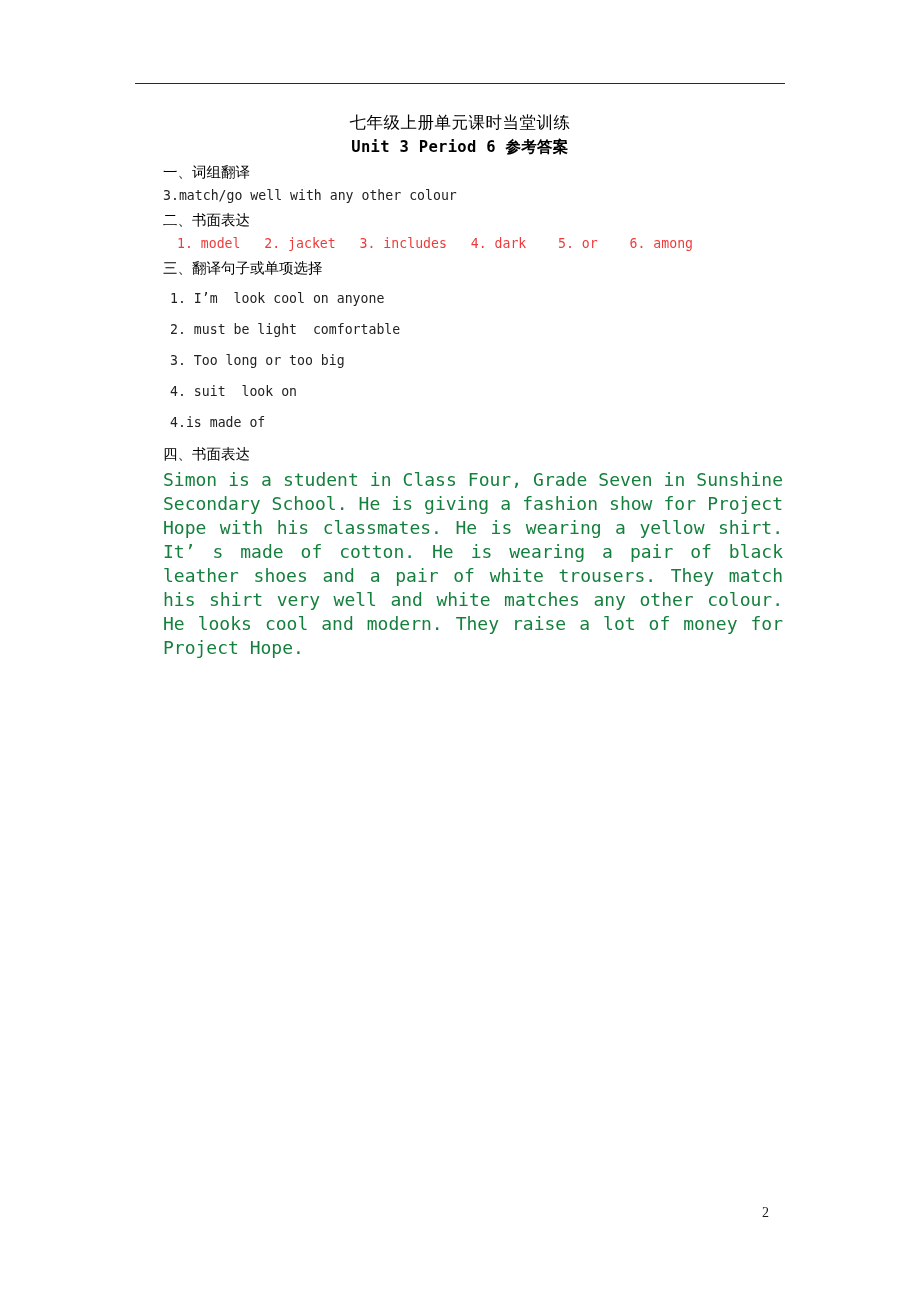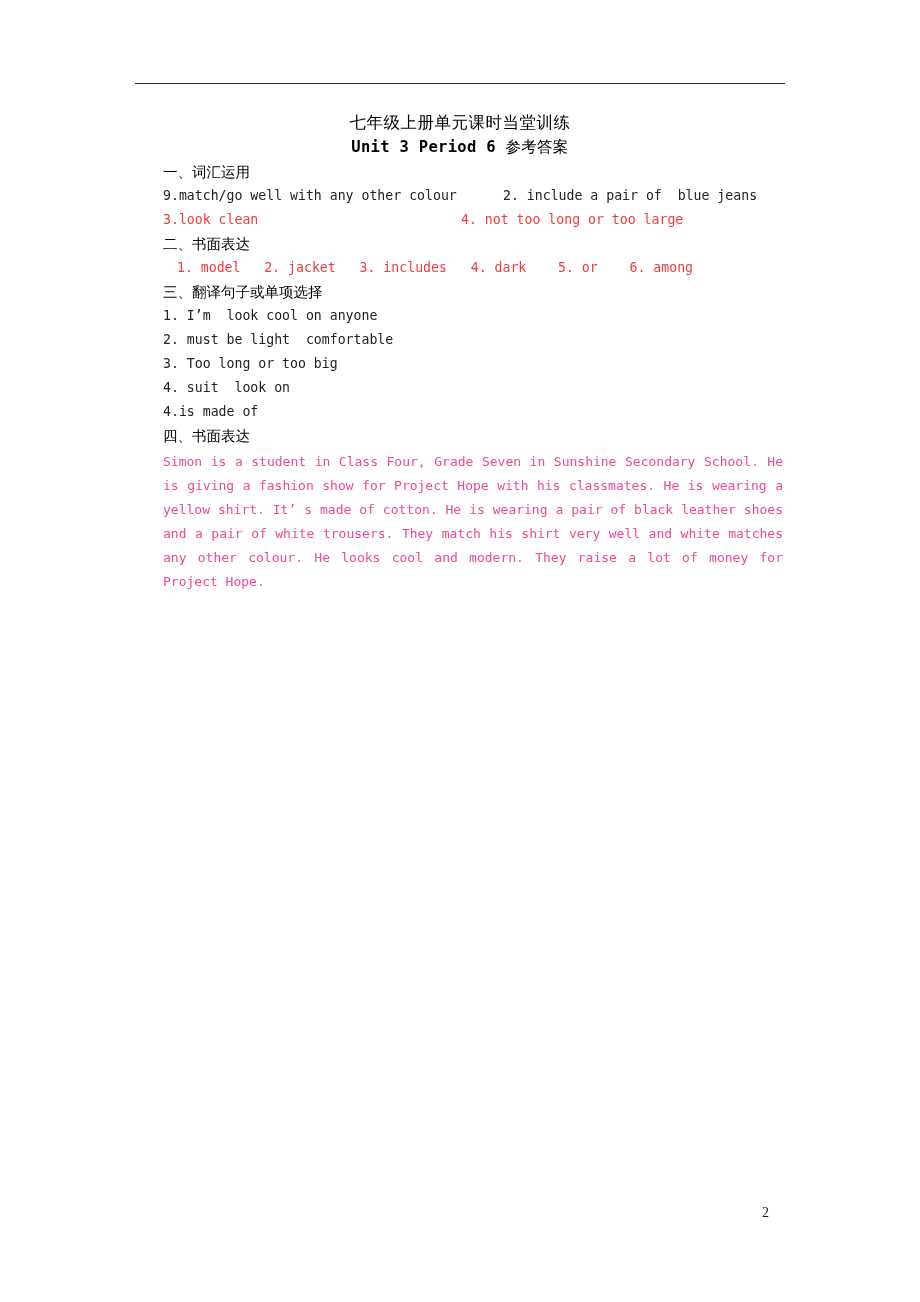--- a/index.html
+++ b/index.html
@@ -49,21 +49,21 @@
     width: 920px;
     text-align: center;
     font-family: "DejaVu Sans Mono", "Liberation Mono", monospace;
     font-size: 15.5px;
     font-weight: bold;
     letter-spacing: 0.3px;
     color: #000;
   }
   .title-en .cn-part {
     font-family: "DejaVu Serif", "Liberation Serif", serif;
-    font-weight: normal;
+    font-weight: bold;
   }
 
   
   .body-block {
     position: absolute;
     left: 163px;
     top: 160px;
     width: 622px;
   }
 
@@ -109,33 +109,33 @@
     margin: 0;
     color: #ef3b3b;
     white-space: pre;
     padding-left: 6px;
   }
 
   .simple-line {
     font-family: "DejaVu Sans Mono", "Liberation Mono", monospace;
     font-size: 13.2px;
     line-height: 24px;
-    margin: 0;
+    margin: 7px;
     color: #222;
     white-space: pre;
   }
 
   
   .essay {
     margin: 0;
     padding-top: 2px;
     font-family: "DejaVu Sans Mono", "Liberation Mono", monospace;
-    font-size: 13px;
+    font-size: 18px;
     line-height: 24px;
-    color: #ec4899;
+    color: #15803d;
     text-align: justify;
     text-justify: inter-word;
     width: 620px;
   }
 
   
   .page-number {
     position: absolute;
     left: 762px;
     top: 1205px;
@@ -152,31 +152,26 @@
   <div class="header-rule"></div>
 
   <div class="title-cn">七年级上册单元课时当堂训练</div>
 
   <div class="title-en">
     <span>Unit 3 Period 6 </span><span class="cn-part">参考答案</span>
   </div>
 
   <div class="body-block">
 
-    <p class="sec-head">一、词汇运用</p>
+    <p class="sec-head">一、词组翻译</p>
 
     <div class="ans-line">
-      <span class="col-a blk" style="left:0px;">9.match/go well with any other colour</span>
-      <span class="col-b blk" style="left:340px;">2. include a pair of  blue jeans</span>
+      <span class="col-a blk" style="left:0px;">3.match/go well with any other colour</span>
     </div>
 
-    <div class="ans-line">
-      <span class="col-a red" style="left:0px;">3.look clean</span>
-      <span class="col-b red" style="left:298px;">4. not too long or too large</span>
-    </div>
 
 
     <p class="sec-head">二、书面表达</p>
 
     <p class="vocab-line"> 1. model   2. jacket   3. includes   4. dark    5. or    6. among</p>
 
     <p class="sec-head">三、翻译句子或单项选择</p>
 
     <p class="simple-line">1. I’m  look cool on anyone</p>
     <p class="simple-line">2. must be light  comfortable</p>

